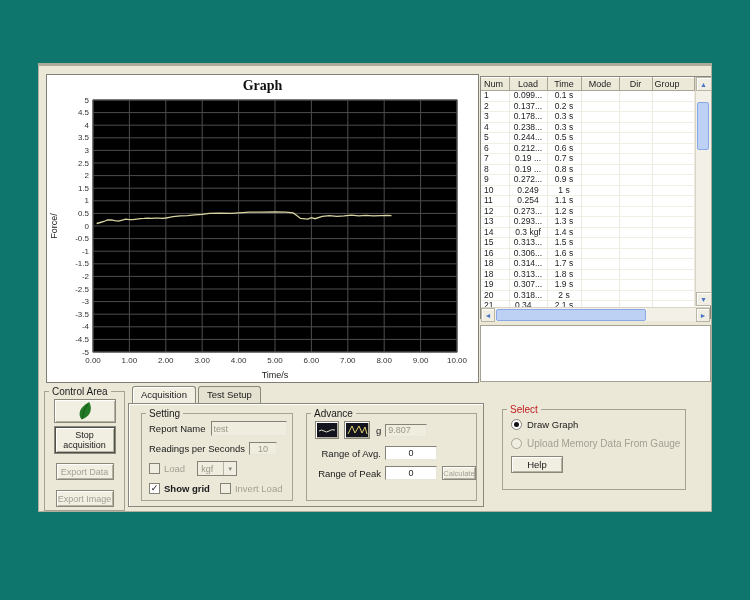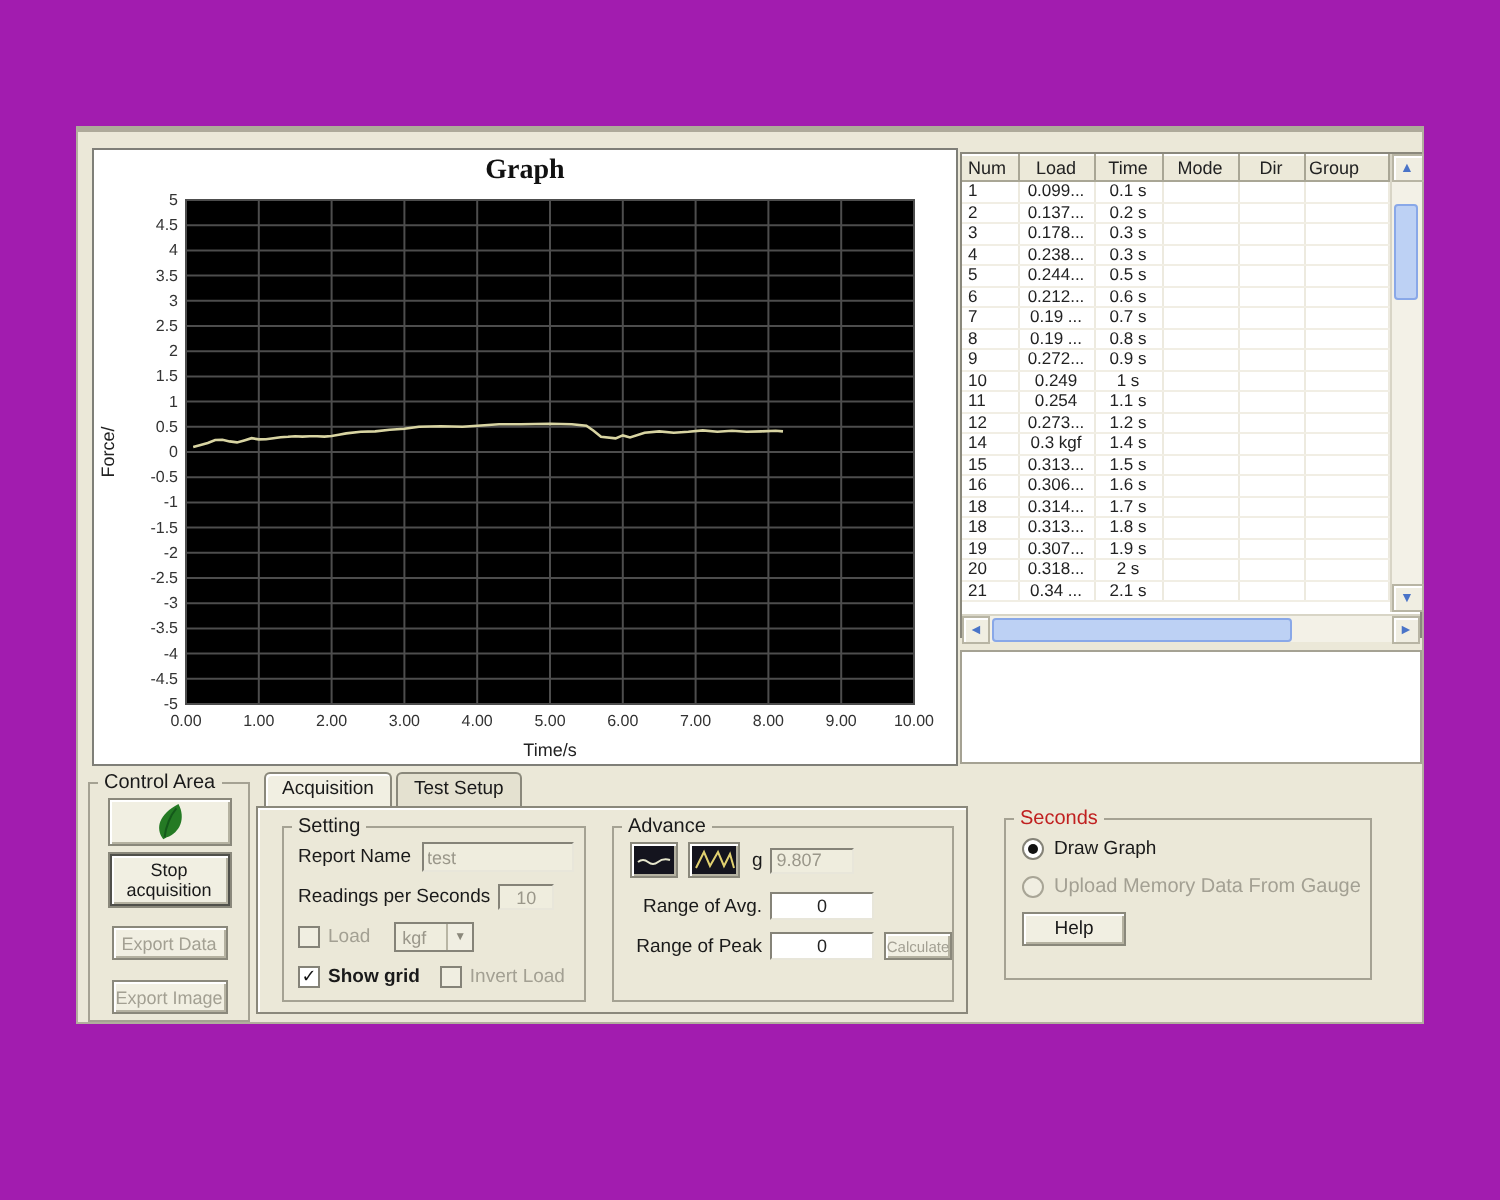--- a/index.html
+++ b/index.html
@@ -1,17 +1,17 @@
 <!DOCTYPE html>
 <html><head>
 <meta charset="utf-8">
 <style>
   * { margin:0; padding:0; box-sizing:border-box; }
   body { background:#ffffff; font-family:"Liberation Sans","DejaVu Sans",sans-serif; }
-  .screen { position:relative; width:750px; height:600px; background:#a21caf; overflow:hidden; }
+  .screen { position:relative; width:750px; height:600px; background:#0f766e; overflow:hidden; }
 
   .app-window { position:absolute; left:38px; top:63px; width:674px; height:449px;
     background:#ebe8d8; border:1px solid #b2ae9e; border-top:3px solid #aeaa9a; }
 
   
   .graph-panel { position:absolute; left:7px; top:8px; width:433px; height:309px;
     background:#ffffff; border:1px solid #7f7f78; }
   .graph-title { text-align:center; font-family:"Liberation Serif","DejaVu Serif",serif;
     font-weight:bold; font-size:14px; color:#111; padding-top:3px; height:20px; }
   .chart-svg { display:block; }
@@ -294,20 +294,28 @@
                   </tr>
                   <tr>
                     <td>12</td>
                     <td>0.273...</td>
                     <td>1.2 s</td>
                     <td></td>
                     <td></td>
                     <td></td>
                   </tr>
                   <tr>
+                    <td>13</td>
+                    <td>0.293...</td>
+                    <td>1.3 s</td>
+                    <td></td>
+                    <td></td>
+                    <td></td>
+                  </tr>
+                  <tr>
                     <td>14</td>
                     <td>0.3  kgf</td>
                     <td>1.4 s</td>
                     <td></td>
                     <td></td>
                     <td></td>
                   </tr>
                   <tr>
                     <td>15</td>
                     <td>0.313...</td>
@@ -462,21 +470,21 @@
           <div class="row" style="margin-top:6px;">
             <span class="lbl" style="width:66px;text-align:right;">Range of Peak</span>
             <input class="txt" style="width: 52px; height: 14px; margin-left: 4px; text-align: center;" value="0">
             <div class="btn disabled" style="width:34px;height:14px;margin-left:5px;font-size:7.5px;">Calculate</div>
           </div>
         </fieldset>
       </div>
     </div>
 
     <fieldset class="select-fs">
-      <legend>Seconds</legend>
+      <legend>Select</legend>
       <div class="row" style="margin-top:4px;">
         <span class="radio">
             <span class="dot"></span>
           </span>
         <span class="lbl" style="margin-left:5px;">Draw Graph</span>
       </div>
       <div class="row" style="margin-top:8px;">
         <span class="radio dis"></span>
         <span class="lbl dis" style="margin-left:5px;font-size:10px;">Upload Memory Data From Gauge</span>
       </div>

